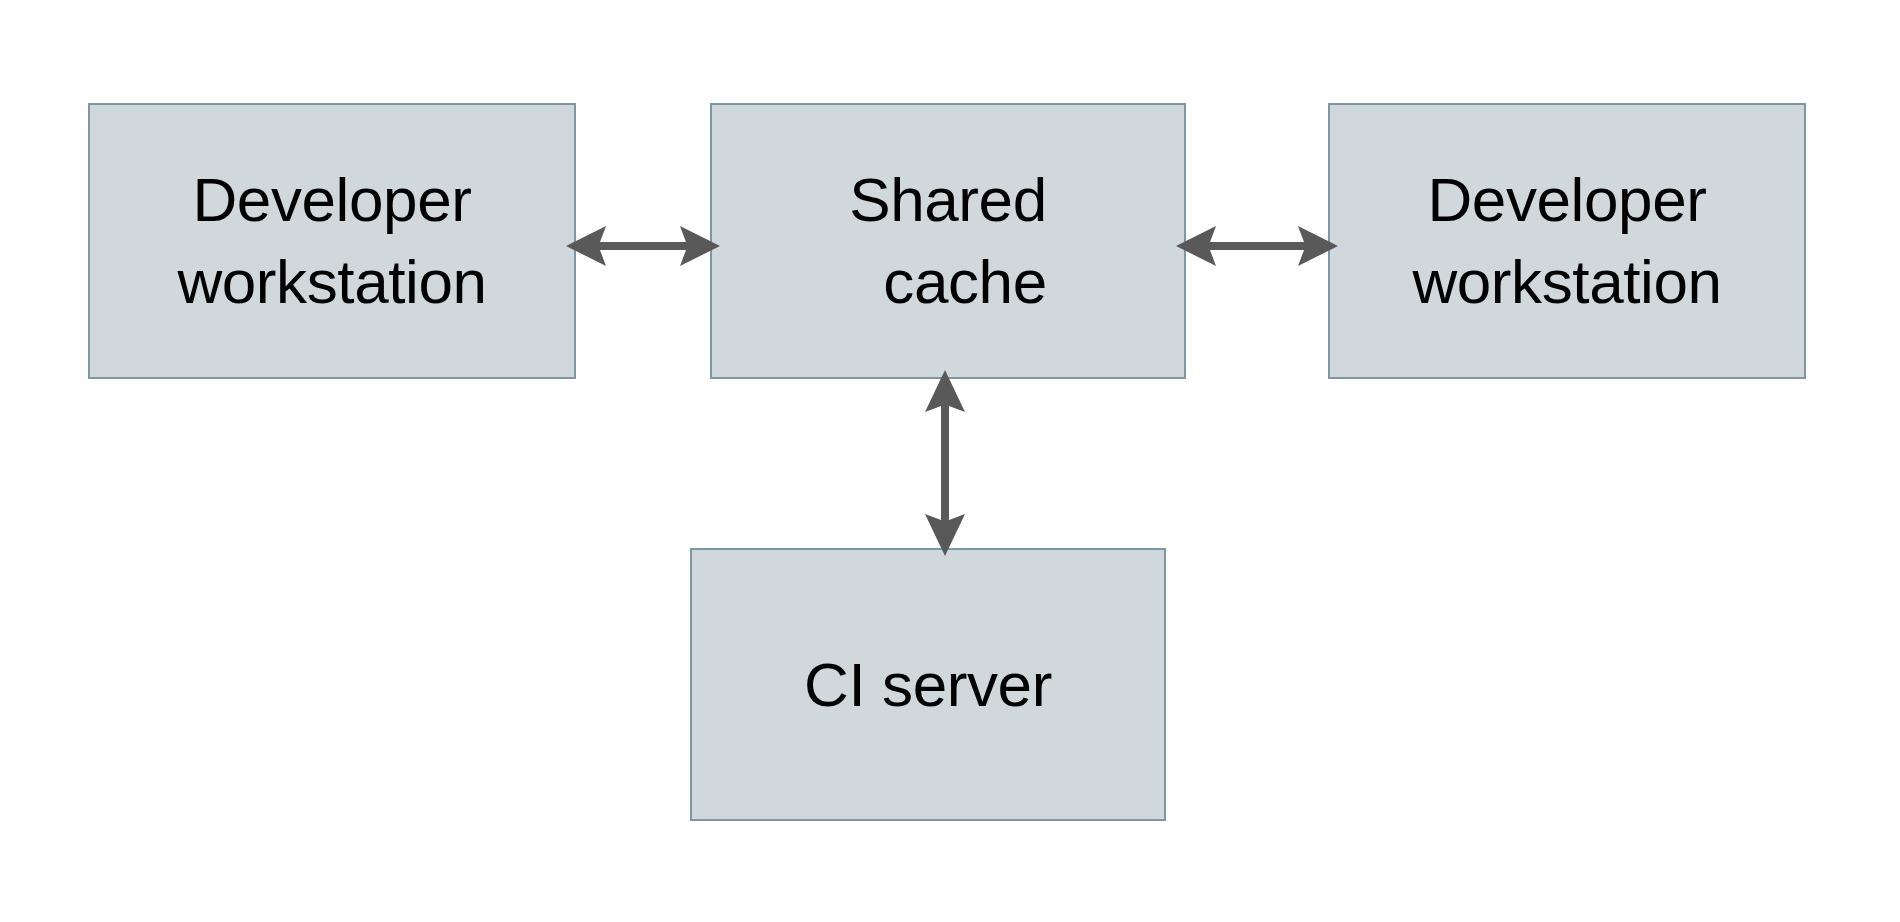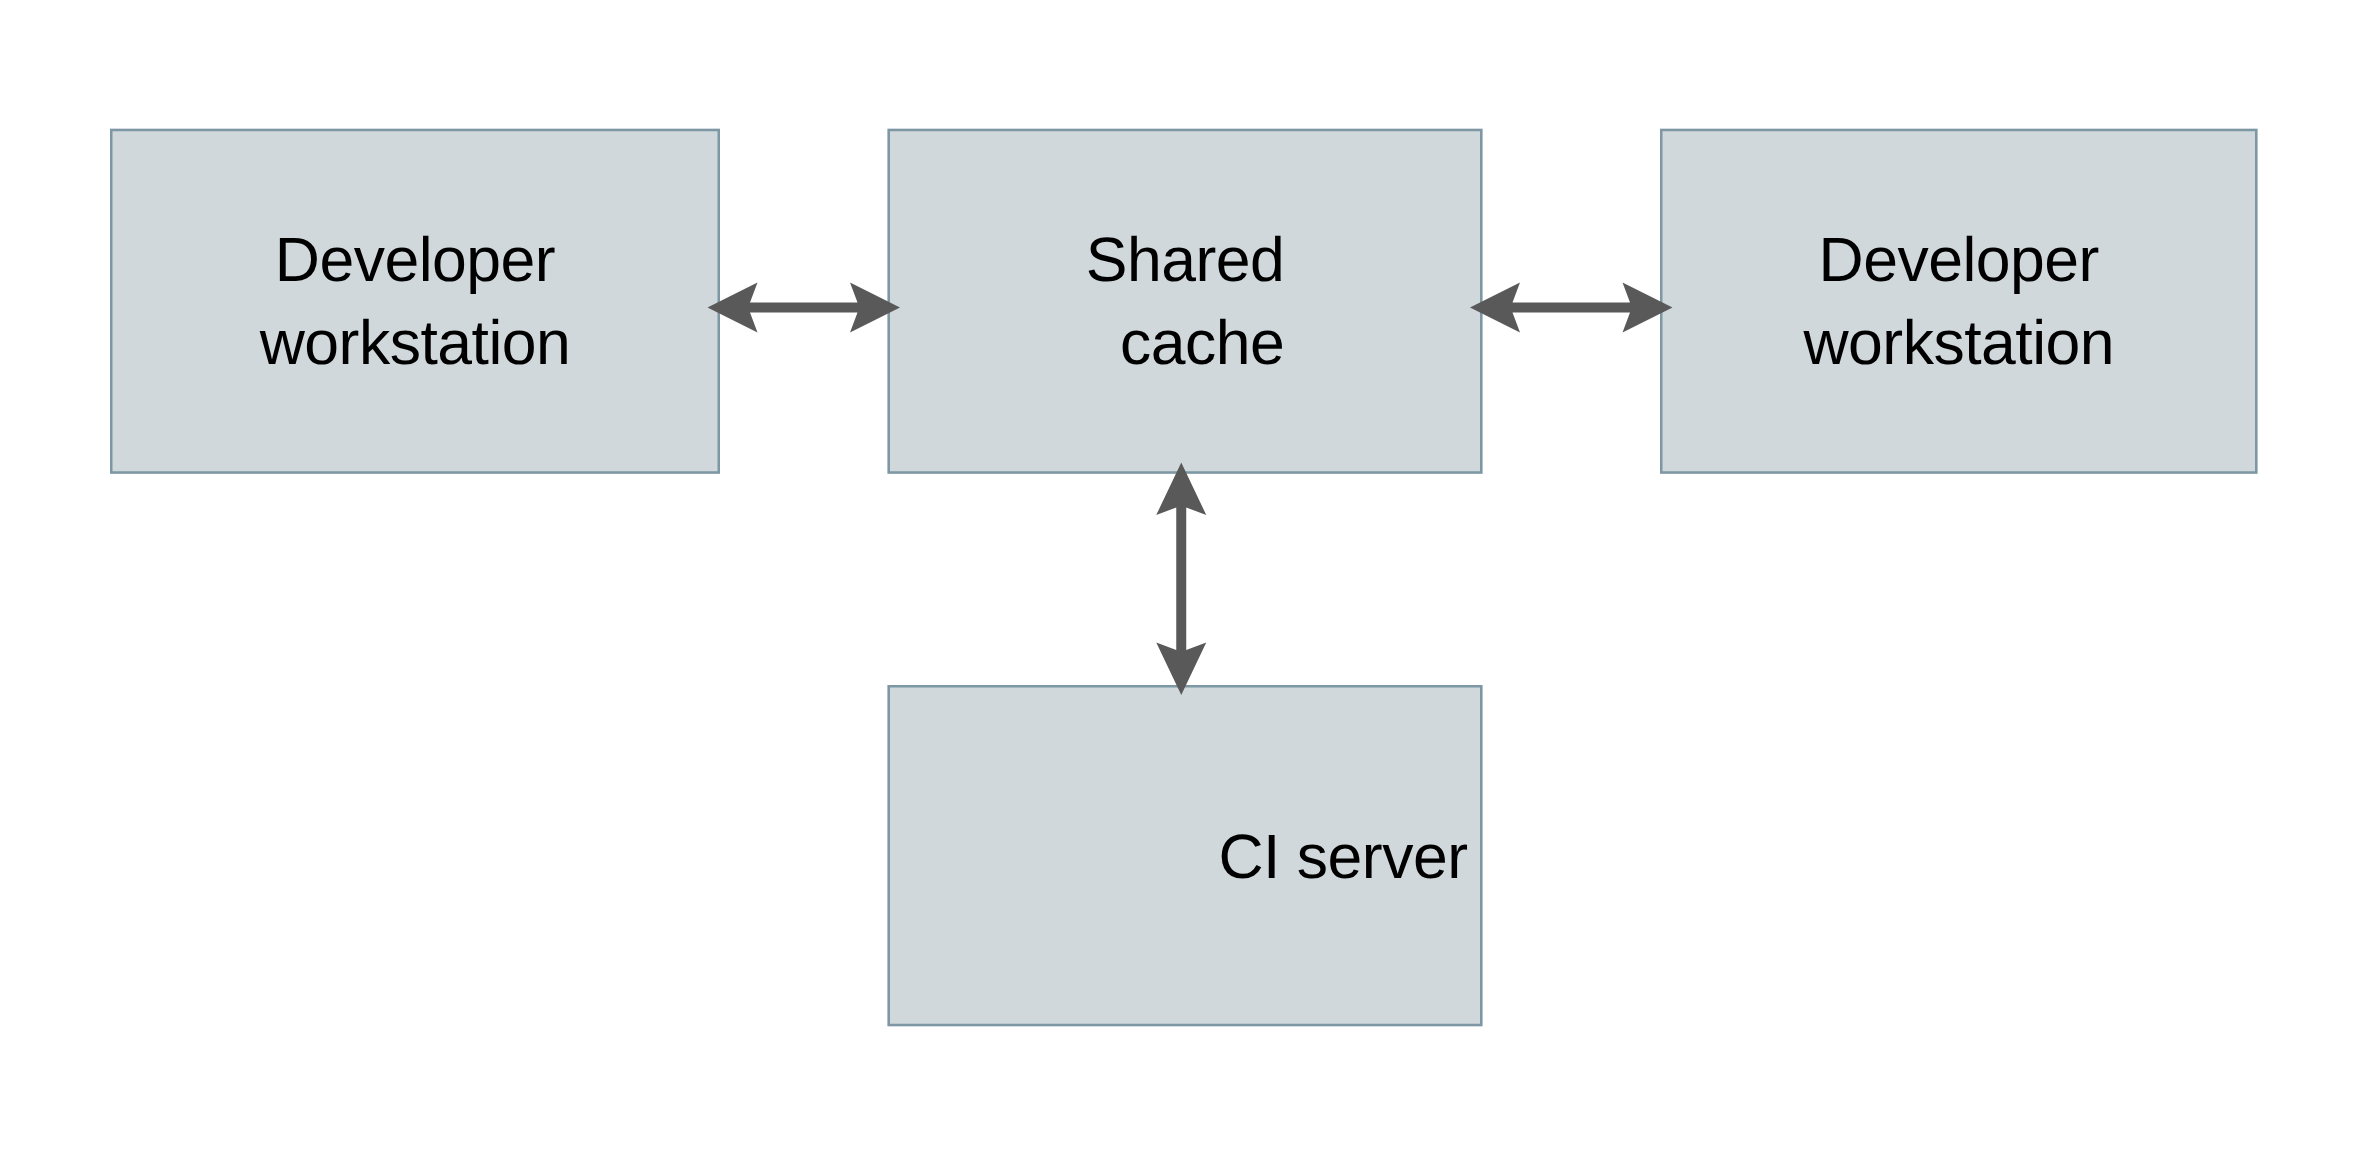--- a/index.html
+++ b/index.html
@@ -23,32 +23,32 @@
     box-sizing: border-box;
     background: #d0d8db;
     border: 2px solid #7d97a4;
     display: flex;
     align-items: center;
     justify-content: center;
     text-align: center;
   }
   .node-label {
     font-family: "Liberation Sans", sans-serif;
-    font-size: 50px;
+    font-size: 62px;
     line-height: 1.32;
     color: #000000;
     font-weight: 400;
     letter-spacing: -0.4px;
     white-space: pre-line;
     padding: 0 10px;
   }
   .node-dev-left  { left: 88px;  top: 103px; width: 488px; height: 276px; }
   .node-cache     { left: 710px; top: 103px; width: 476px; height: 276px; text-align: right; }
   .node-dev-right { left: 1328px;top: 103px; width: 478px; height: 276px; }
-  .node-ci        { left: 710px; top: 548px; width: 476px; height: 273px; justify-content: flex-end; }
+  .node-ci        { left: 690px; top: 548px; width: 476px; height: 273px; }
 
   .connector {
     position: absolute;
     pointer-events: none;
   }
   .conn-left   { left: 566px;  top: 215px; width: 154px; height: 62px; }
   .conn-right  { left: 1176px; top: 215px; width: 162px; height: 62px; }
   .conn-down   { left: 914px;  top: 370px; width: 62px;  height: 186px; }
   .arrow-fill   { fill: #595959; }
 </style>

